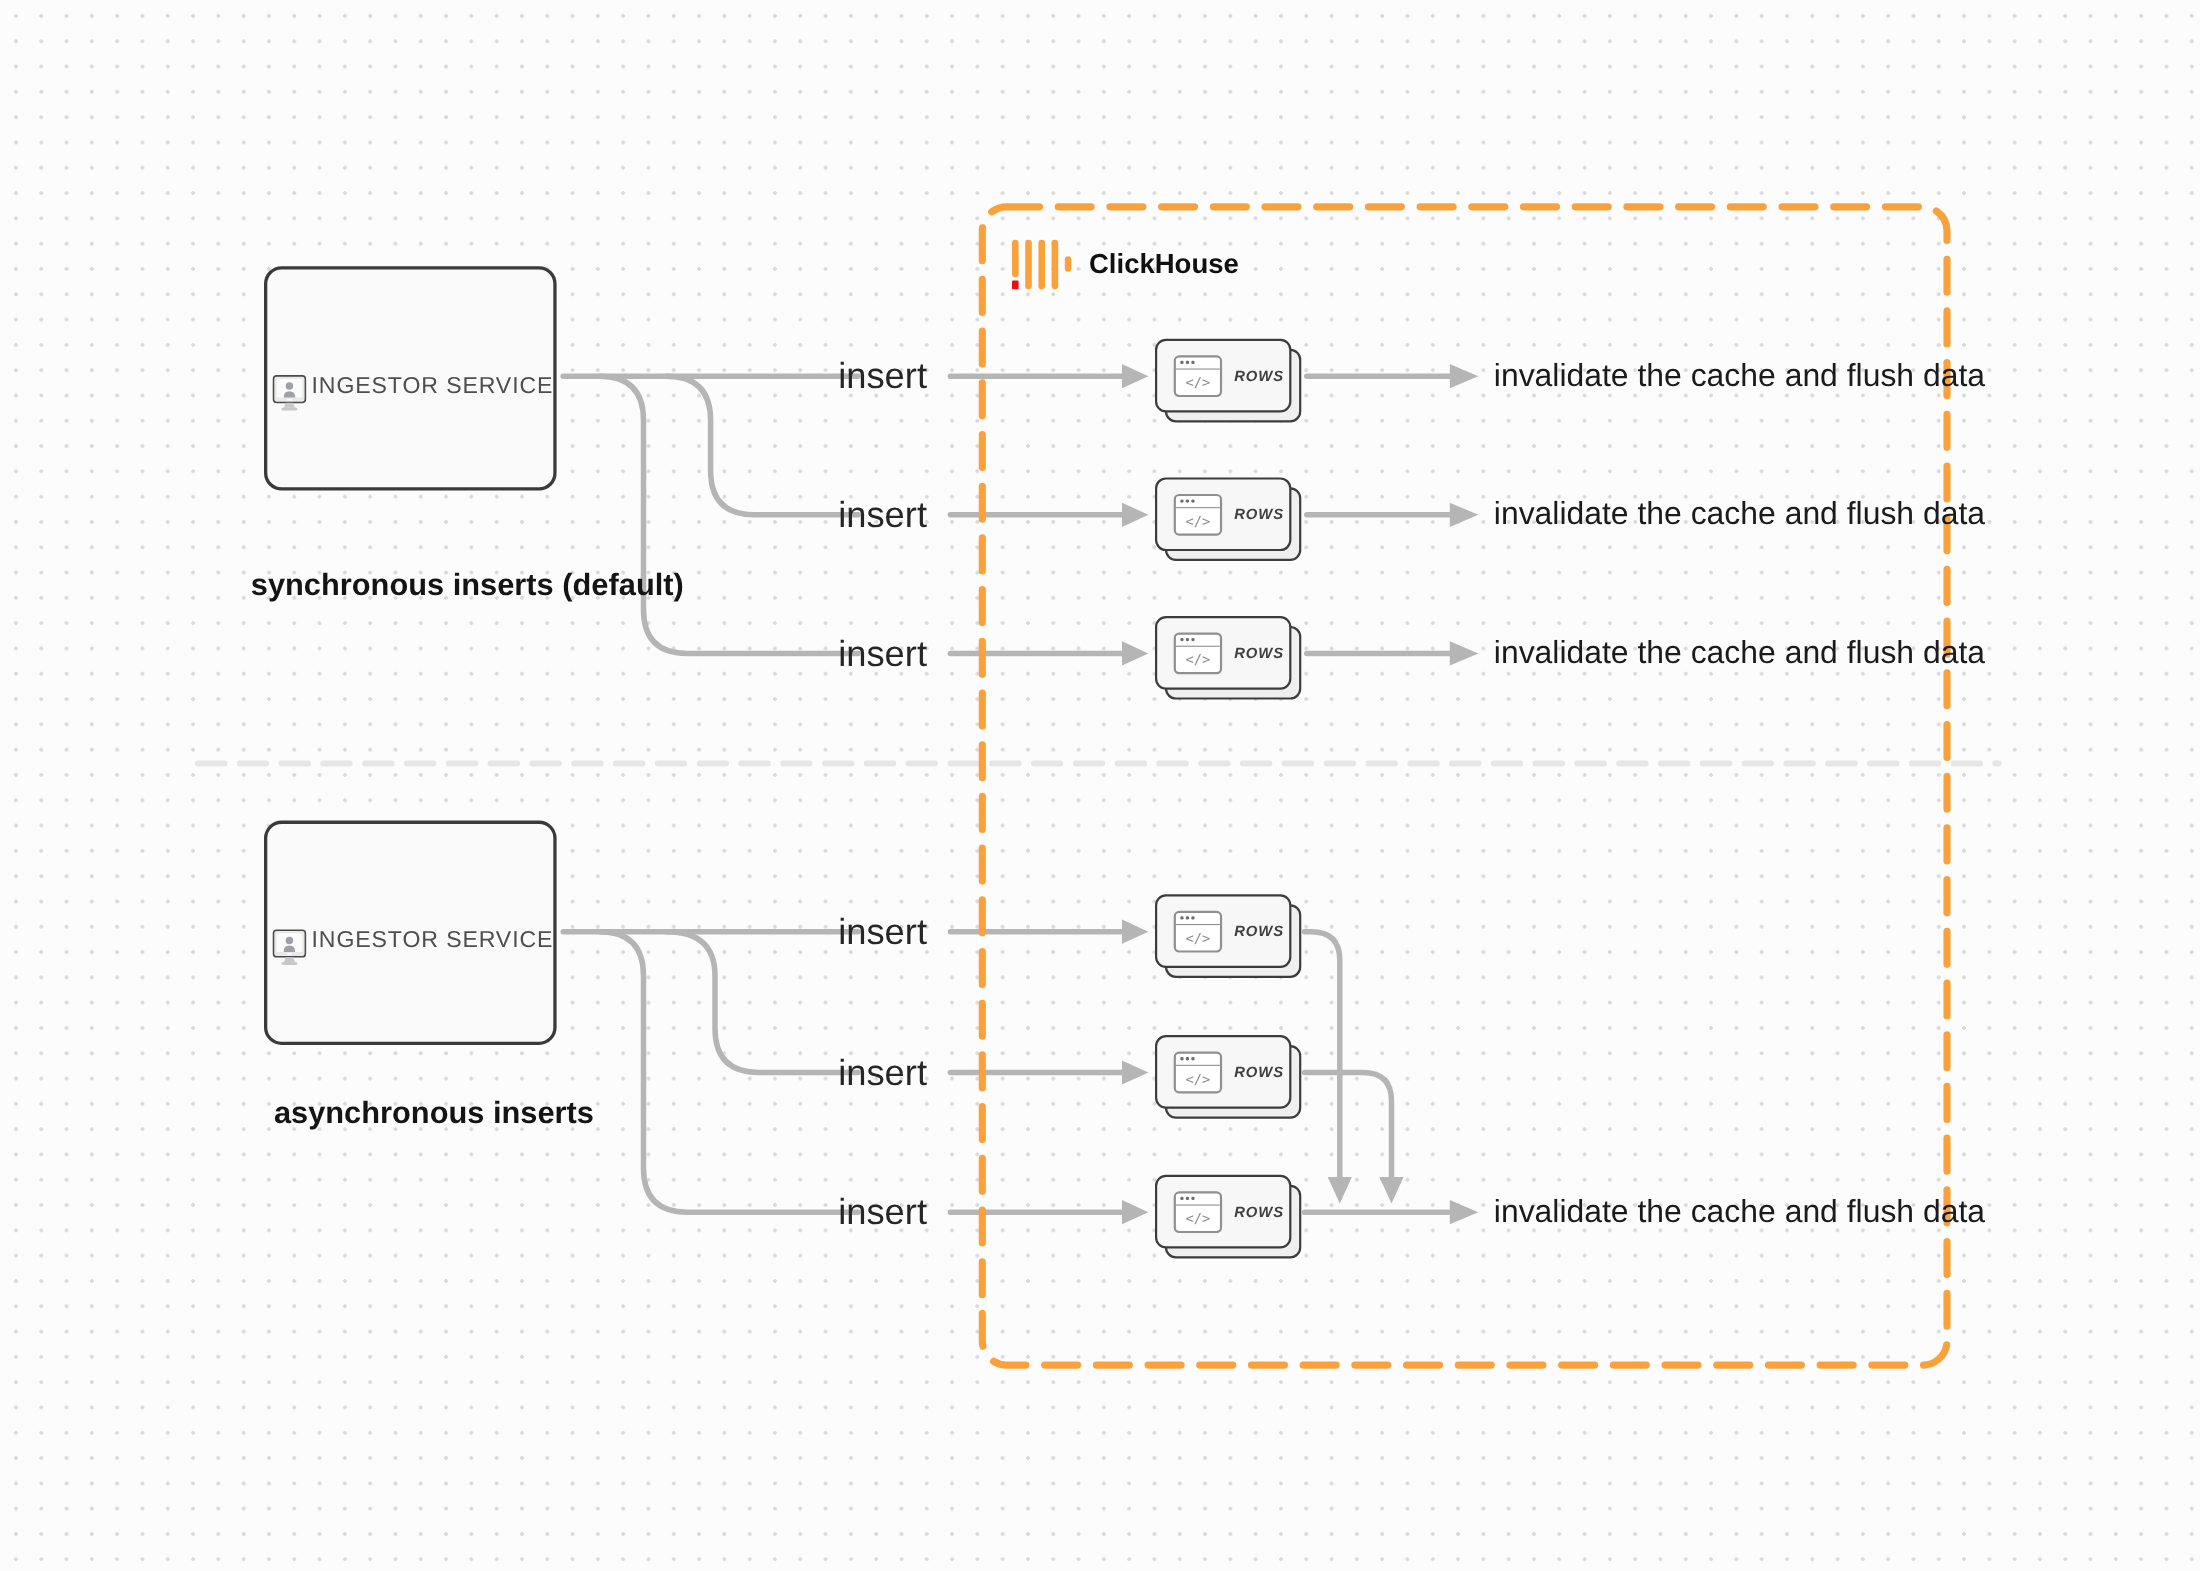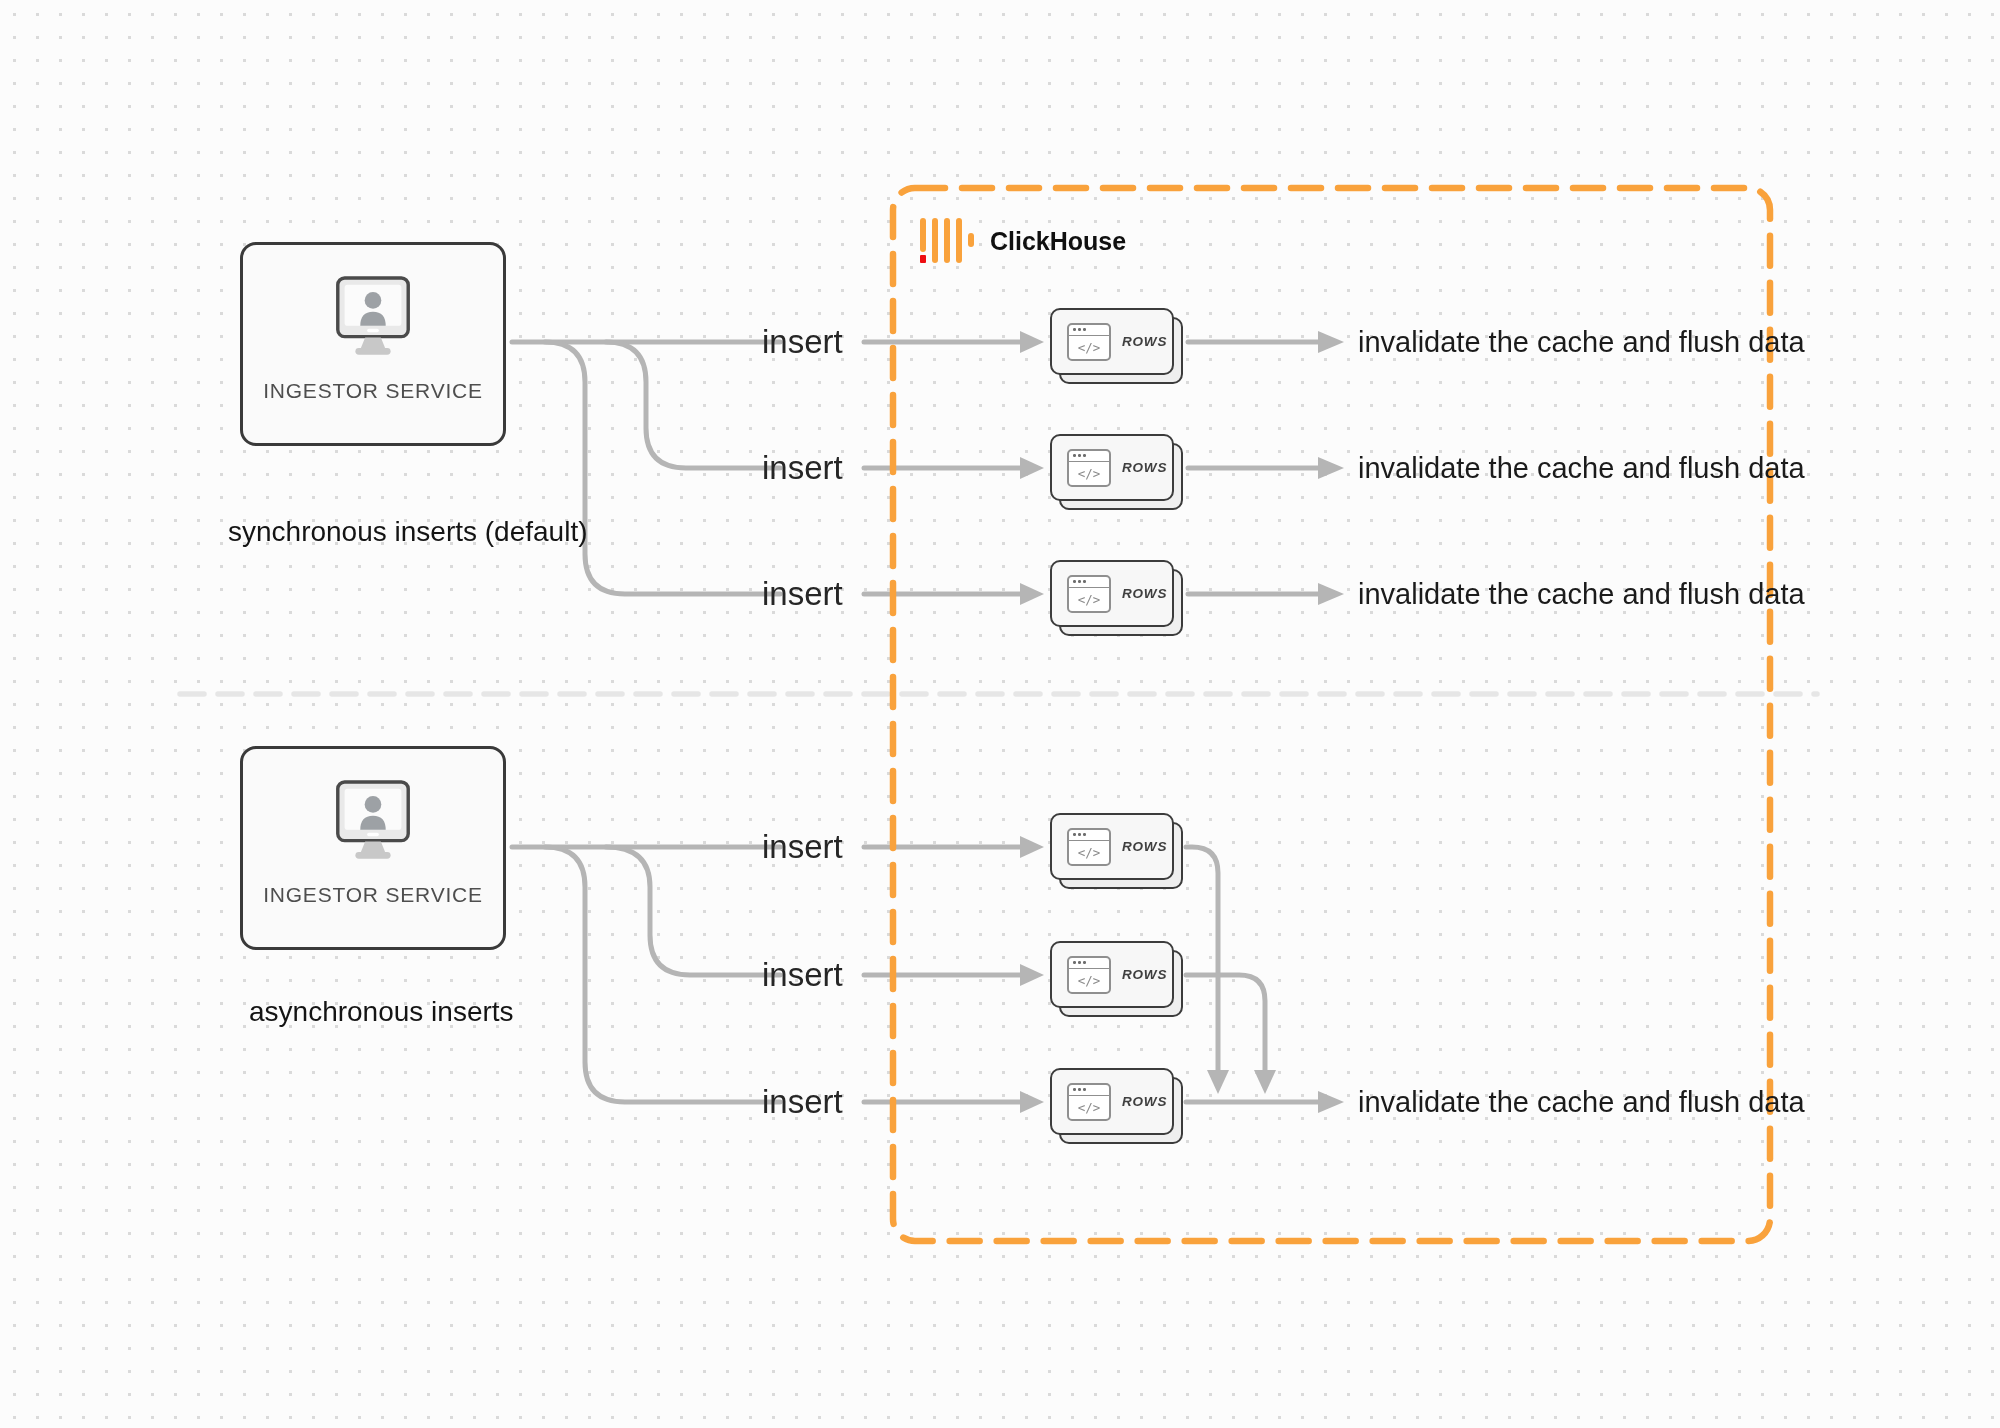--- a/index.html
+++ b/index.html
@@ -11,29 +11,29 @@
     font-family:"Liberation Sans",sans-serif;
     padding-left:12px;
   }
   .connectors{position:absolute;left:0;top:0;z-index:1;}
   .abs{position:absolute;z-index:2;}
 
   
   .ingestor-box{
     width:266px;height:204px;box-sizing:border-box;
     border:3.5px solid #3A3A3A;border-radius:16px;background:#FAFAFA;
-    display:flex;flex-direction:column;align-items:center;
+    display:flex;align-items:center;
   }
   .ingestor-box svg{margin-top:30px;}
   .ingestor-label{
     margin-top:14px;font-size:21px;color:#4E4E4E;letter-spacing:.8px;white-space:nowrap;
   }
 
   
-  .caption{font-size:28px;font-weight:400;color:#141414;white-space:nowrap;transform:translateY(-50%);}
+  .caption{font-size:28px;font-weight:700;color:#141414;white-space:nowrap;transform:translateY(-50%);}
 
   
   .insert-label{
     width:120px;text-align:left;transform:translateY(-50%);
     font-size:33px;color:#262626;white-space:nowrap;
   }
   
   .result-label{
     transform:translateY(-50%);font-size:29px;color:#1B1B1B;white-space:nowrap;
   }

